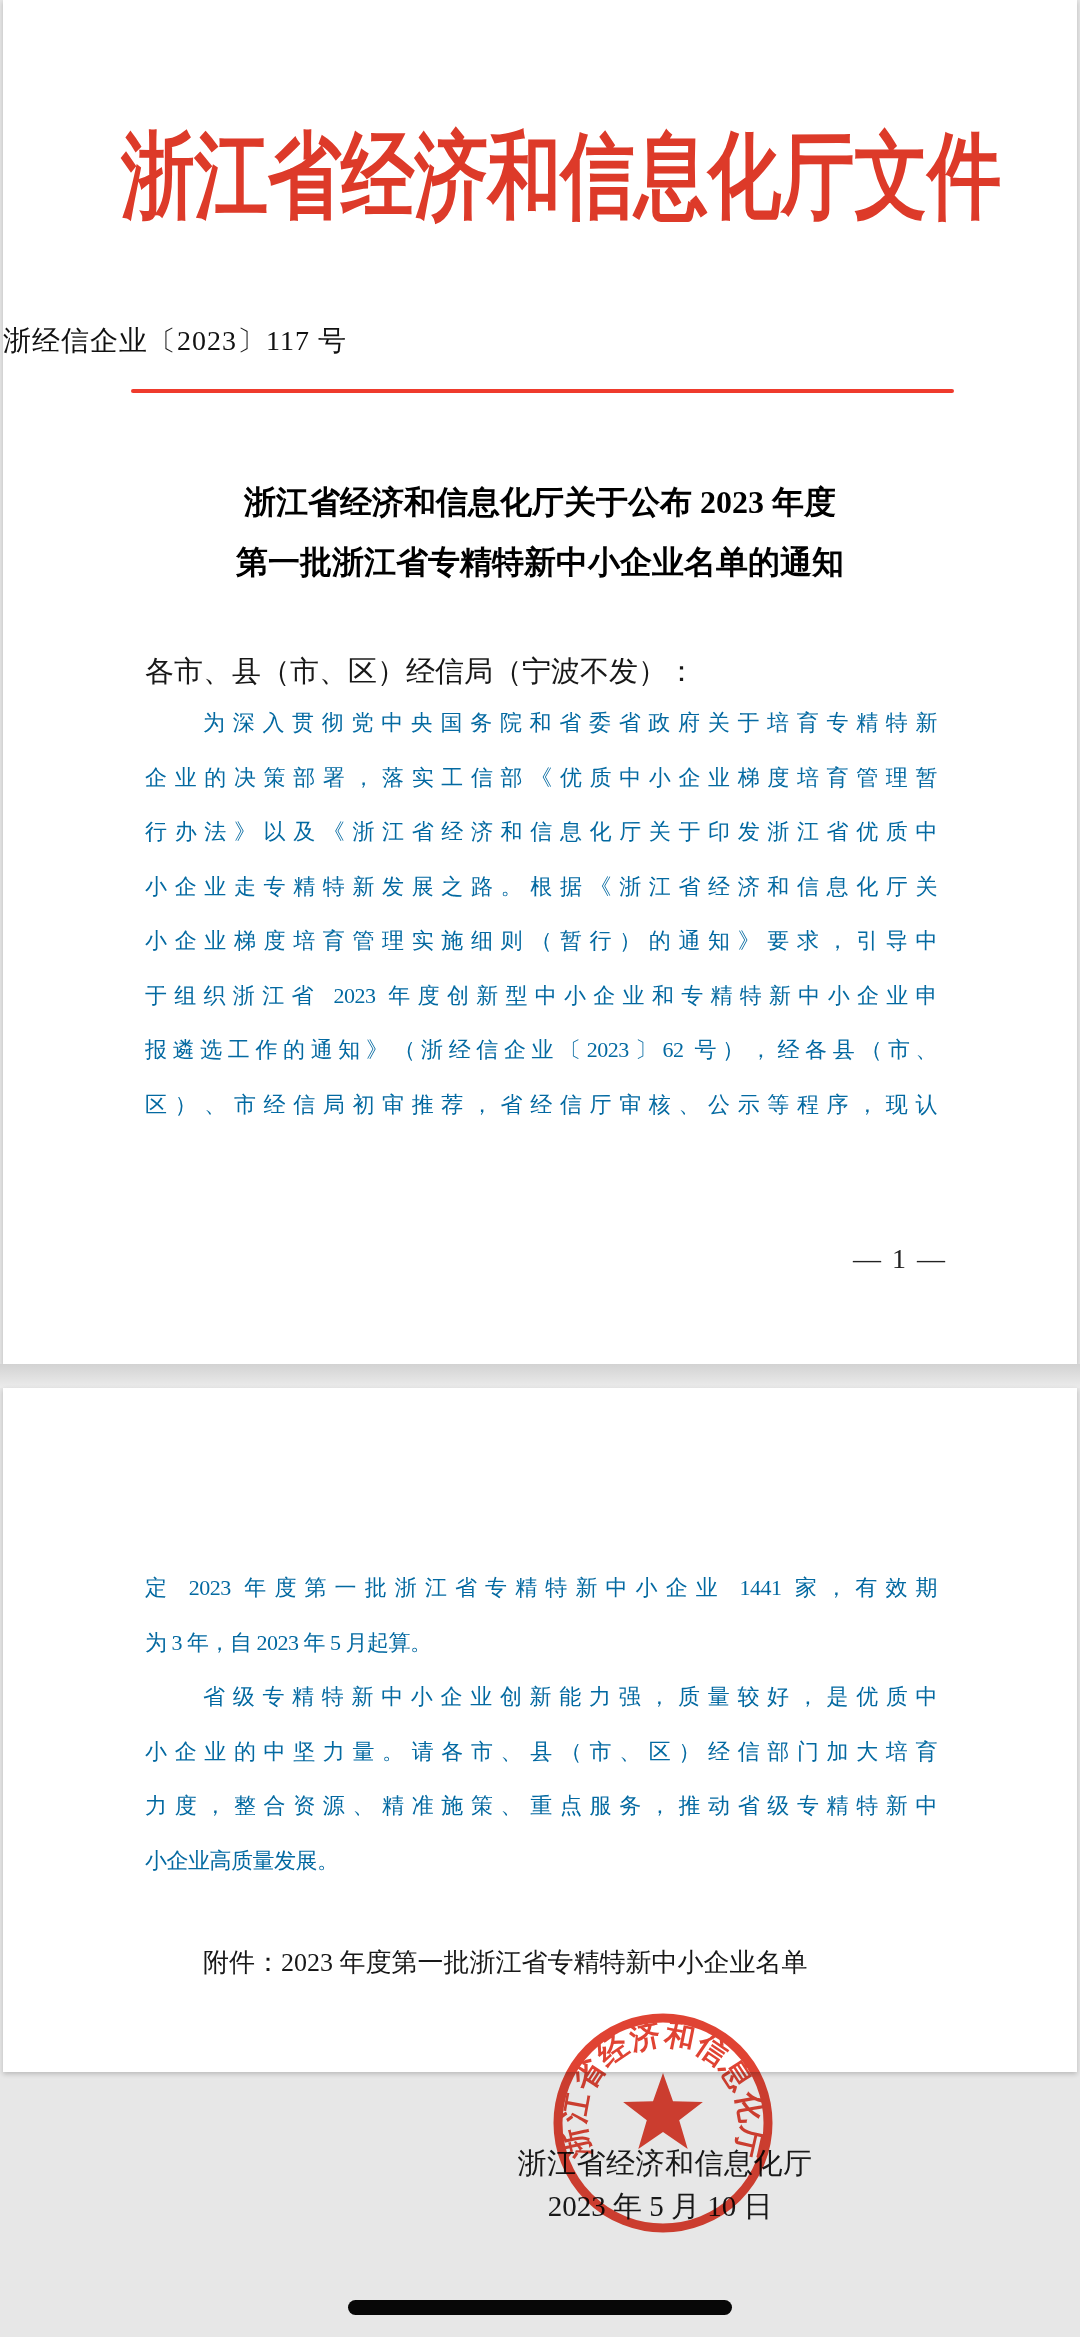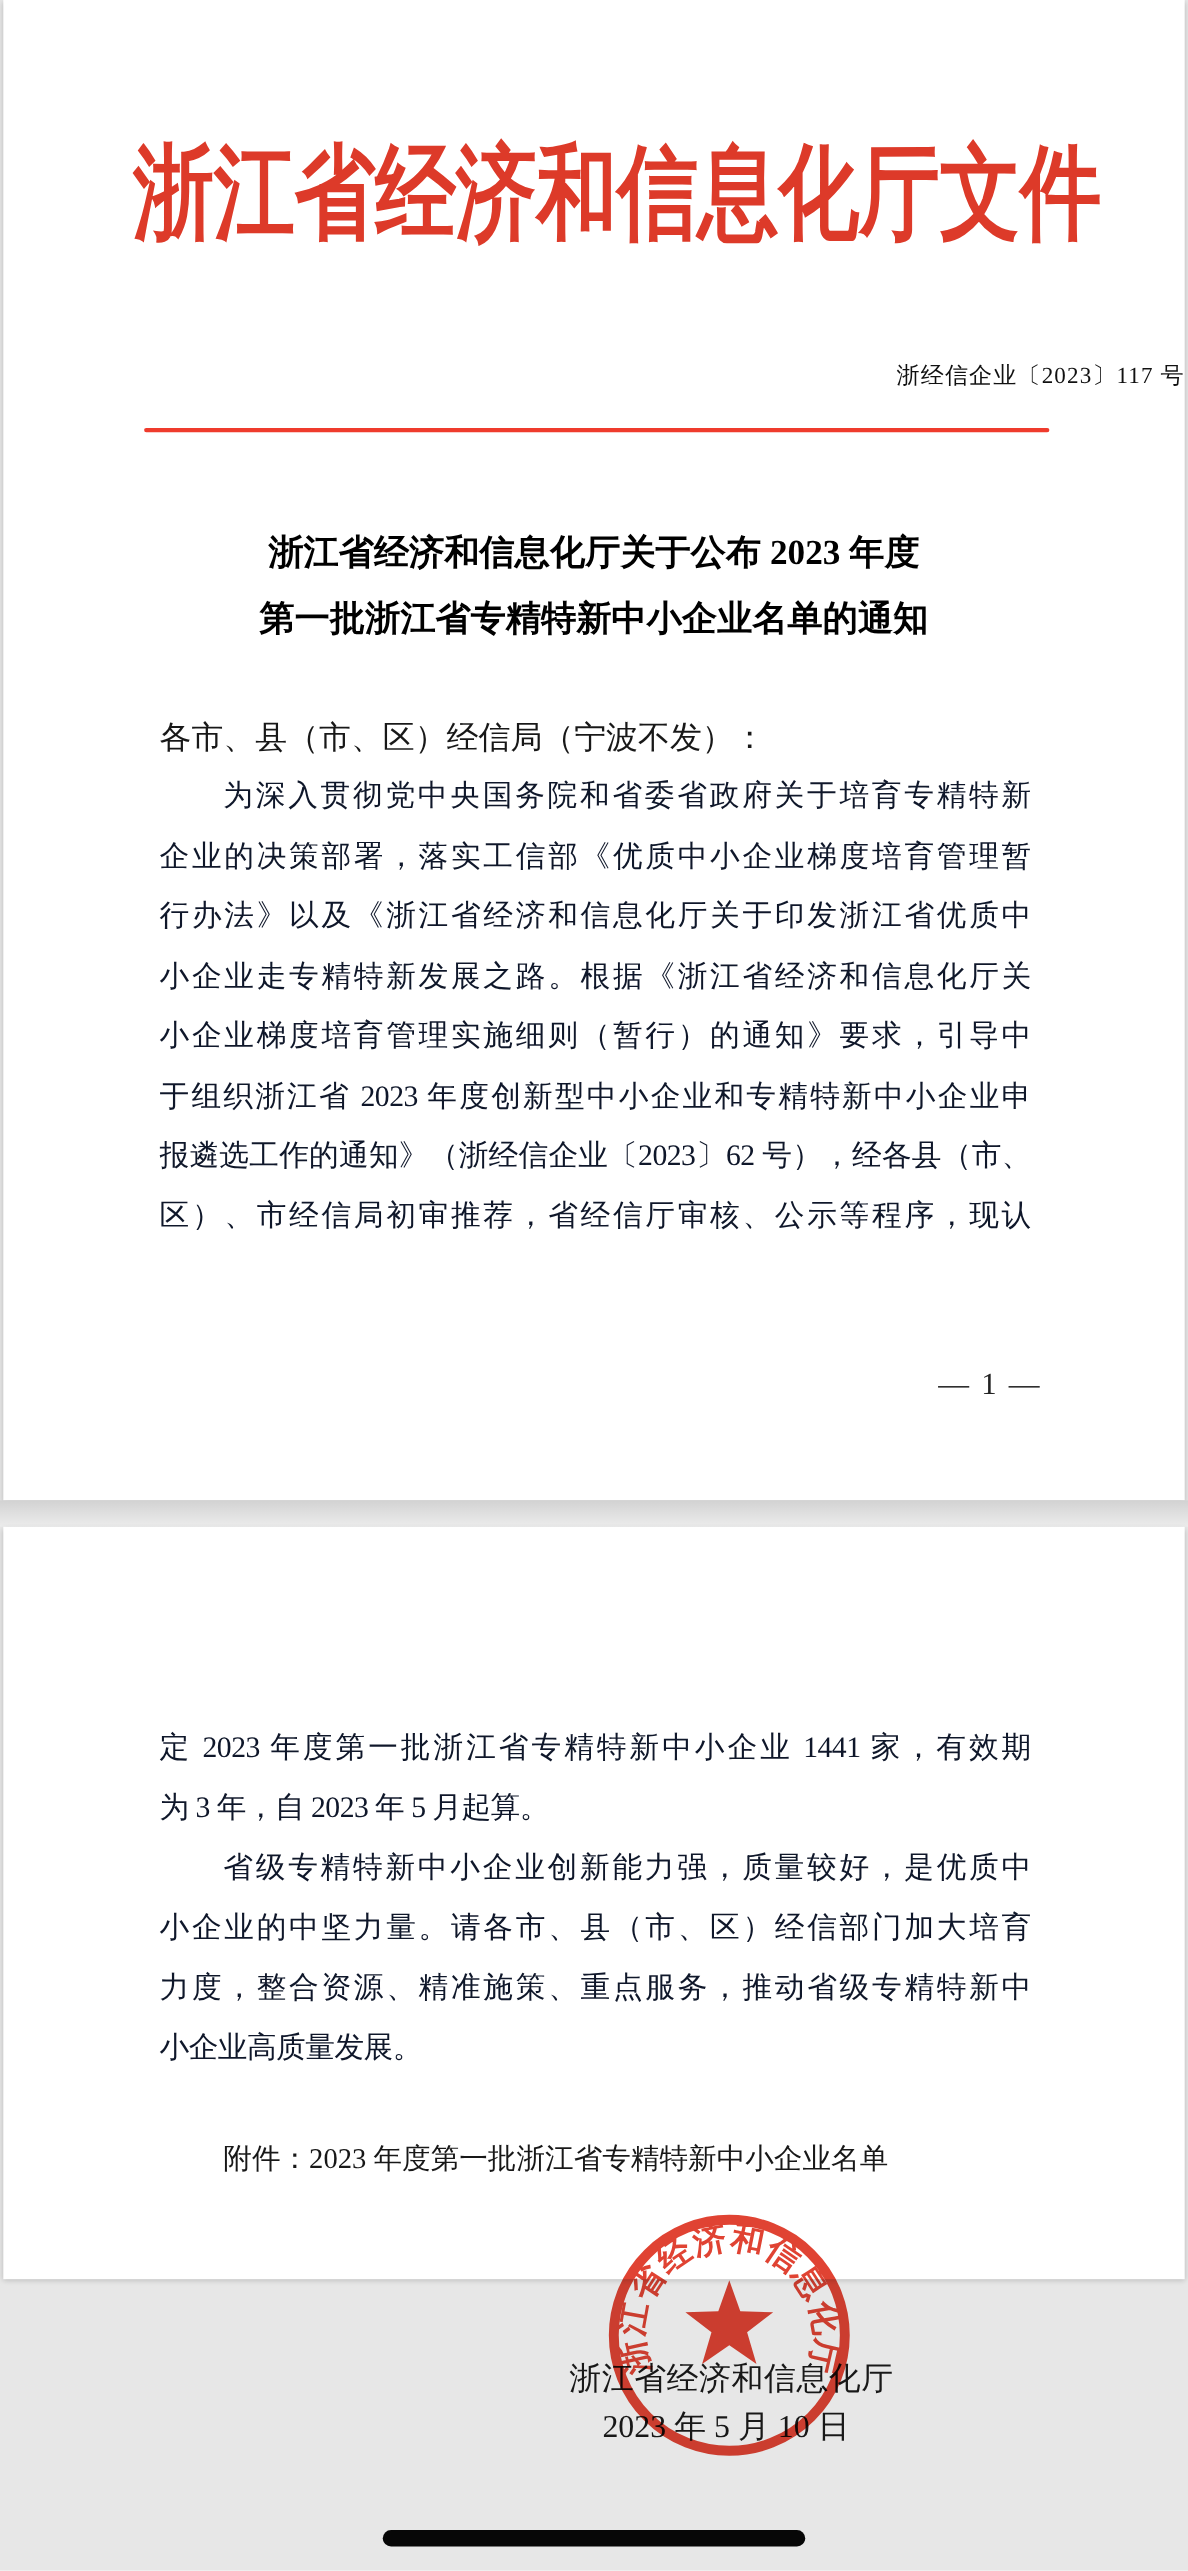--- a/index.html
+++ b/index.html
@@ -25,39 +25,39 @@
   .agency-header{
     position:absolute;top:116px;left:0;right:0;
     text-align:center;
     font-size:94px;line-height:120px;
     font-weight:bold;color:#dd3a29;
     transform:scaleX(0.78);transform-origin:center;
     white-space:nowrap;
   }
   .doc-number{
     position:absolute;top:322px;left:0;right:0;
-    text-align:right;font-size:21px;line-height:38px;color:#111;
+    text-align:left;font-size:28px;line-height:38px;color:#111;
     letter-spacing:1px;
   }
   .red-line{
     position:absolute;top:389px;left:128px;width:823px;height:4px;
     background:#ef3b2d;border-radius:2px;
   }
   .doc-title{
     position:absolute;top:472px;left:0;right:0;
     text-align:center;font-size:32px;line-height:60px;
     font-weight:bold;color:#000;letter-spacing:0px;
   }
   .salutation{
     position:absolute;top:644px;left:142px;
     font-size:29px;line-height:54px;color:#181818;
   }
   .bodyblock{
     position:absolute;left:142px;width:792px;
-    font-size:27px;letter-spacing:-0.5px;color:#0f172a;
+    font-size:22px;letter-spacing:-0.5px;color:#0369a1;
   }
   #body1{top:696px;}
   #body2{top:173px;}
   .bline{height:54.5px;line-height:54.5px;white-space:nowrap;}
   .bline.just{
     white-space:normal;
     text-align:justify;text-align-last:justify;
     overflow:hidden;
   }
   .bline.indent{padding-left:58px;}

